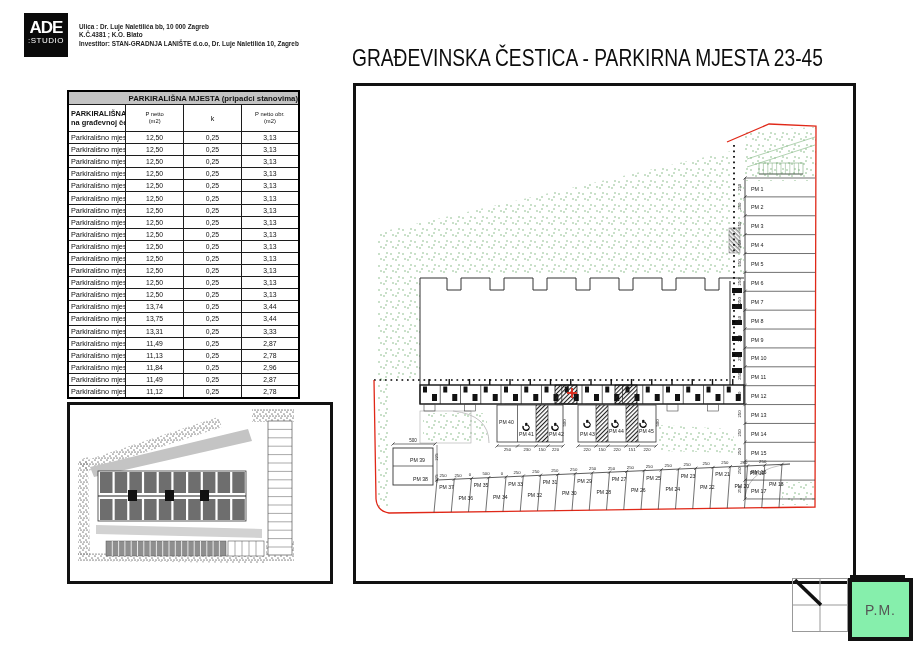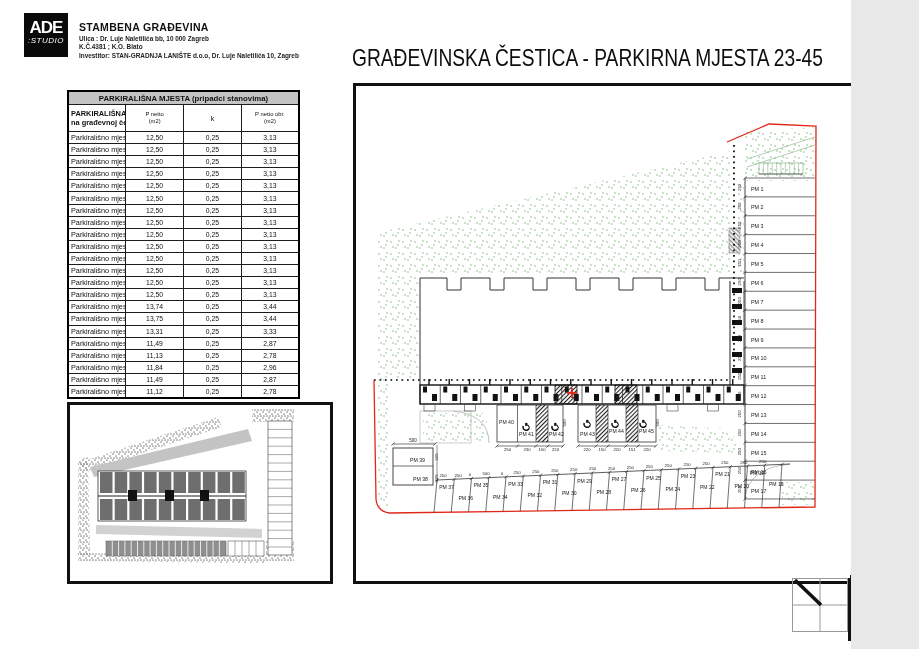--- a/index.html
+++ b/index.html
@@ -1,36 +1,36 @@
 <!DOCTYPE html>
 <html><head>
 <meta charset="utf-8">
 <style>
   html,body{margin:0;padding:0;background:#e8e8e8;}
-  #sheet{position:relative;width:851px;height:649px;background:#ffffff;overflow:hidden;
+  #sheet{position:relative;width:919px;height:649px;background:#ffffff;overflow:hidden;
          font-family:"Liberation Sans", sans-serif;color:#111;}
   .abs{position:absolute;}
 
   
   #logo{left:24px;top:13px;width:44px;height:44px;background:#0a0a0a;color:#fff;
         text-align:center;line-height:1;}
   #logo .l1{font-weight:bold;font-size:17px;letter-spacing:-1px;margin-top:6px;}
-  #logo .l2{font-size:8px;letter-spacing:.5px;margin-top:1px;font-style:italic;}
+  #logo .l2{font-size:8px;letter-spacing:.5px;margin-top:1px;}
   #hdr{left:79px;top:21px;width:260px;}
   #hdr .t{font-size:10.5px;font-weight:bold;letter-spacing:.3px;}
   #hdr .s{font-size:6.4px;font-weight:bold;margin-top:1.6px;color:#222;}
 
   #main-title{left:352px;top:44px;font-size:24px;white-space:nowrap;
               transform:scaleX(.80);transform-origin:left top;color:#0d0d0d;}
 
   
   #ptable{left:67px;top:90px;width:233px;border-collapse:collapse;table-layout:fixed;}
   #ptable td,#ptable th{border:1px solid #1c1c1c;padding:0;overflow:hidden;white-space:nowrap;}
   #ptable{border:2px solid #000;}
-  #ptable .title{background:#c3c3c3;font-weight:bold;font-size:7.8px;text-align:center;height:12px;}
+  #ptable .title{background:#c3c3c3;font-weight:bold;font-size:7.8px;text-align:right;height:12px;}
   #ptable .h1{font-size:7.4px;font-weight:bold;text-align:left;padding-left:2px;height:26px;line-height:1.25;}
   #ptable .hs{font-size:5.8px;font-weight:normal;text-align:center;line-height:1.2;}
   #ptable .hk{font-size:7px;font-weight:normal;text-align:center;}
   #ptable td.cname{font-size:7.3px;text-align:left;padding-left:2px;height:11.1px;}
   #ptable td.cnum{font-size:6.8px;text-align:center;}
 
   
   #keyplan{left:67px;top:402px;width:260px;height:176px;border:3px solid #111;background:#fff;}
 
   
@@ -48,21 +48,20 @@
 </head>
 <body>
 
 <div id="sheet">
 
   <div class="abs" id="logo">
     <div class="l1">ADE</div>
     <div class="l2">:STUDIO</div>
   </div>
   <div class="abs" id="hdr">
-    <div class="t">STAMBENA  GRAĐEVINA</div>
     <div class="s">Ulica : Dr. Luje Naletilića bb, 10 000 Zagreb</div>
     <div class="s">K.Č.4381 ; K.O. Blato</div>
     <div class="s">Investitor: STAN-GRADNJA LANIŠTE d.o.o, Dr. Luje Naletilića 10, Zagreb</div>
   </div>
 
   <div class="abs" id="main-title">GRAĐEVINSKA ČESTICA - PARKIRNA MJESTA 23-45</div>
 
   <table class="abs" id="ptable">
     <tbody>
       <tr>

